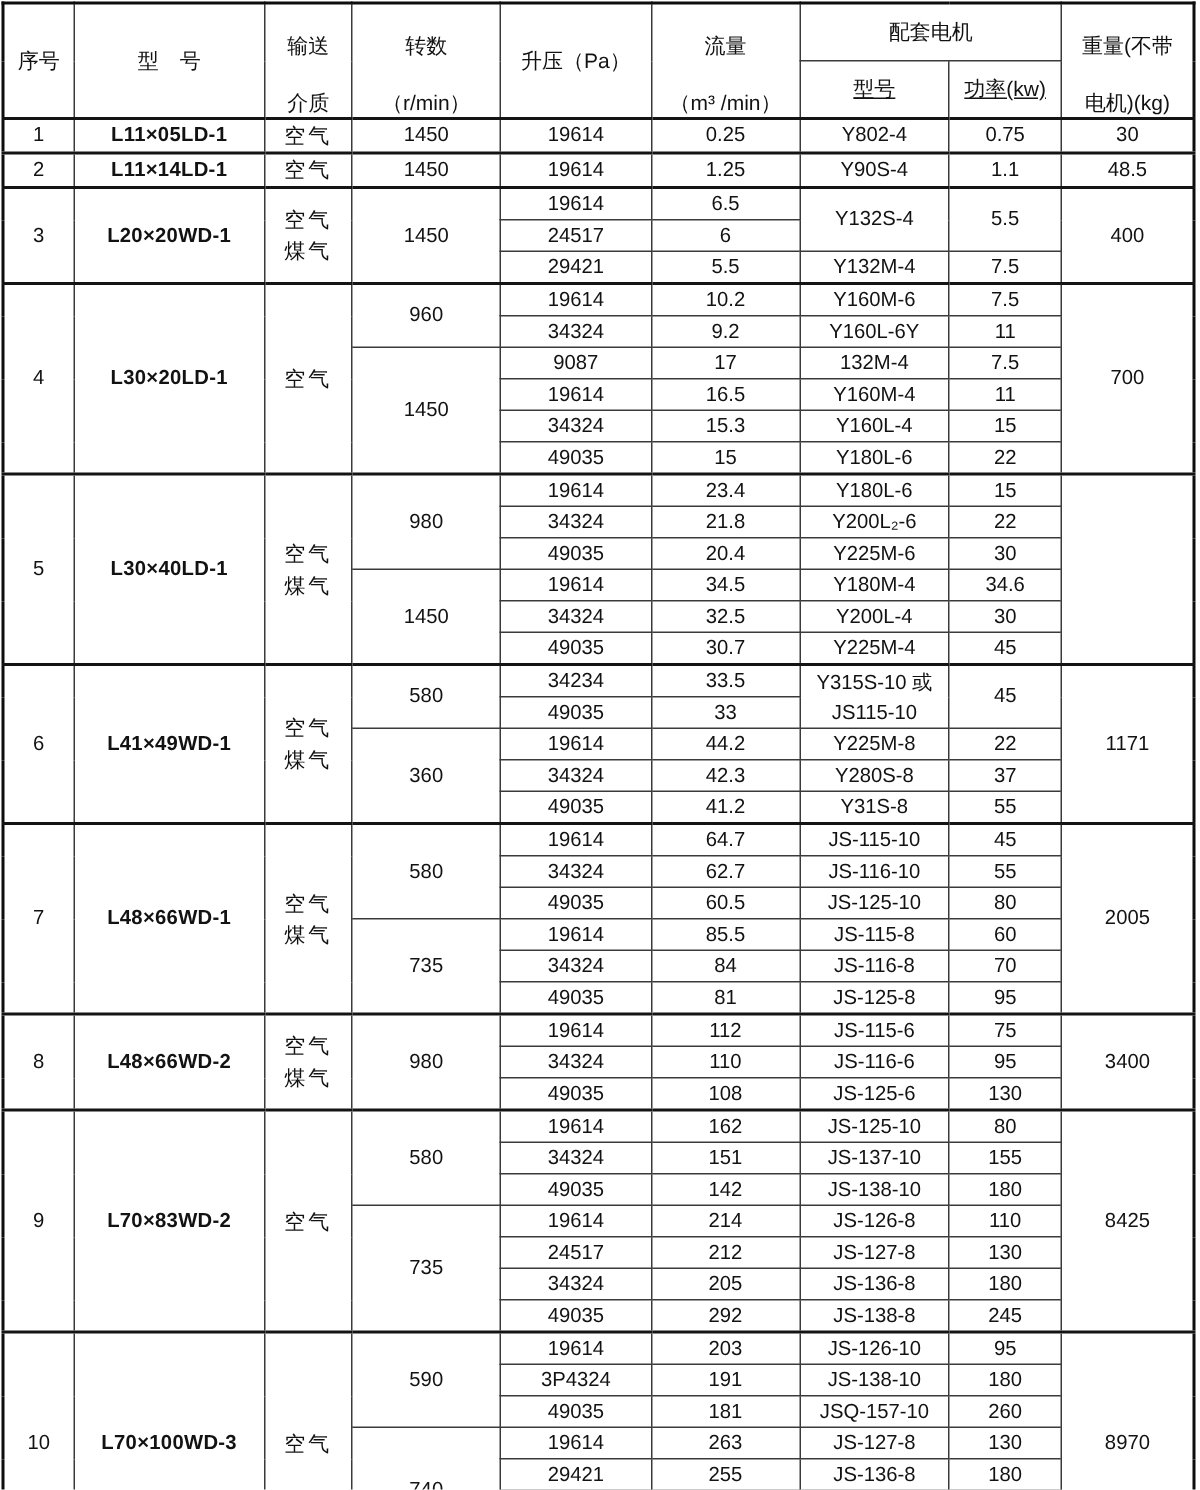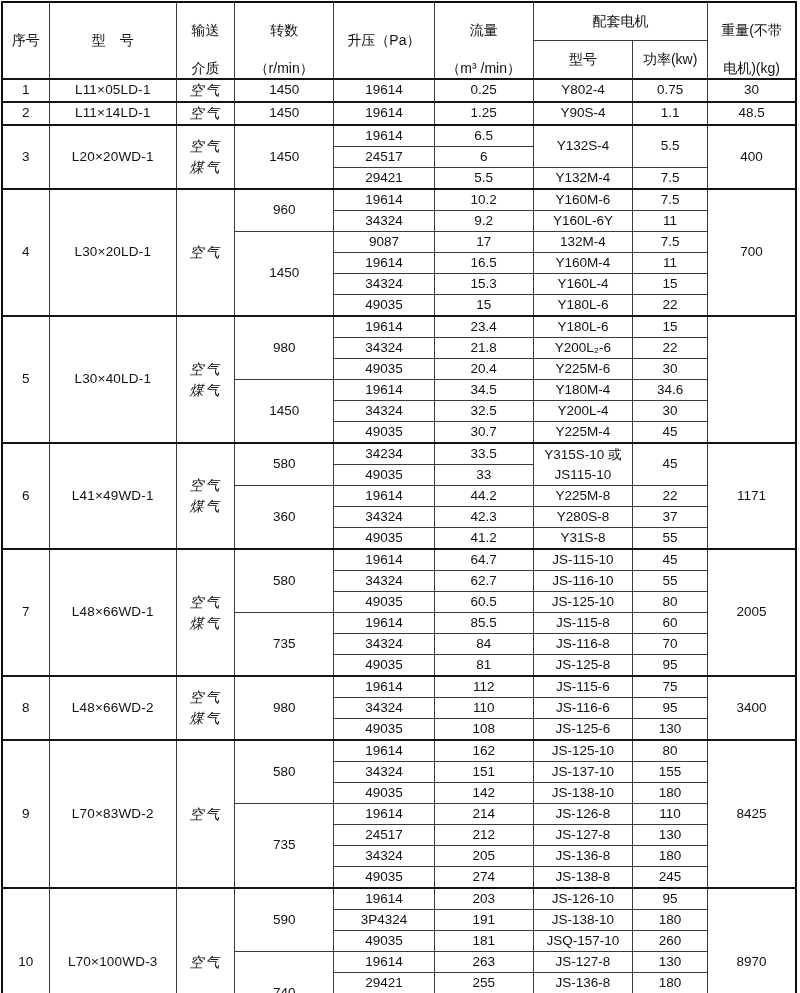--- a/index.html
+++ b/index.html
@@ -4,27 +4,27 @@
 <style>
   html,body{margin:0;padding:0;background:#ffffff;}
   body{width:800px;height:993px;overflow:hidden;
        font-family:"Liberation Sans","DejaVu Sans",sans-serif;color:#121212;}
   table.spec{border-collapse:collapse;table-layout:fixed;width:796px;margin:1px;
              border:2px solid #0d0d0d;}
   th,td{border:1px solid #3a3a3a;text-align:center;vertical-align:middle;
         padding:0;font-weight:normal;overflow:hidden;line-height:1.25;}
   thead th{font-size:14px;height:23px;}
   thead tr.sub th{height:23px;}
-  thead tr.sub th{border-top:1px solid #3a3a3a;}
+  thead tr.sub th{border-top:1px solid #3a3a3a;text-decoration:underline;}
   thead{border-bottom:2px solid #0ea5e9;}
   tbody td{font-size:13.5px;height:20px;}
   tbody tr{height:21px;}
   tr.group-start td{border-top:2px solid #141414;}
-  td.c-model{letter-spacing:0.2px;}
-  td.c-med{font-size:14px;letter-spacing:2px;font-style:italic;}
+  td.c-model{letter-spacing:0.2px;font-weight:bold;}
+  td.c-med{font-size:14px;letter-spacing:2px;}
   td.c-med div{line-height:1.5;}
   td.c-motor div{line-height:1.45;}
   .hdr2 div{line-height:1.4;margin-top:18px;}
 </style>
 </head>
 <body>
 
 <table class="spec">
   <colgroup>
     <col style="width:47px">
@@ -355,21 +355,21 @@
         <td class="c-pow">130</td>
       </tr>
       <tr>
         <td class="c-pa">34324</td>
         <td class="c-flow">205</td>
         <td class="c-motor">JS-136-8</td>
         <td class="c-pow">180</td>
       </tr>
       <tr>
         <td class="c-pa">49035</td>
-        <td class="c-flow">274</td>
+        <td class="c-flow">292</td>
         <td class="c-motor">JS-138-8</td>
         <td class="c-pow">245</td>
       </tr>
       <tr class="group-start">
         <td class="c-no" rowspan="7">10</td>
         <td class="c-model" rowspan="7">L70×100WD-3</td>
         <td class="c-med" rowspan="7">
           <div>空气</div>
         </td>
         <td class="c-speed" rowspan="3">590</td>

